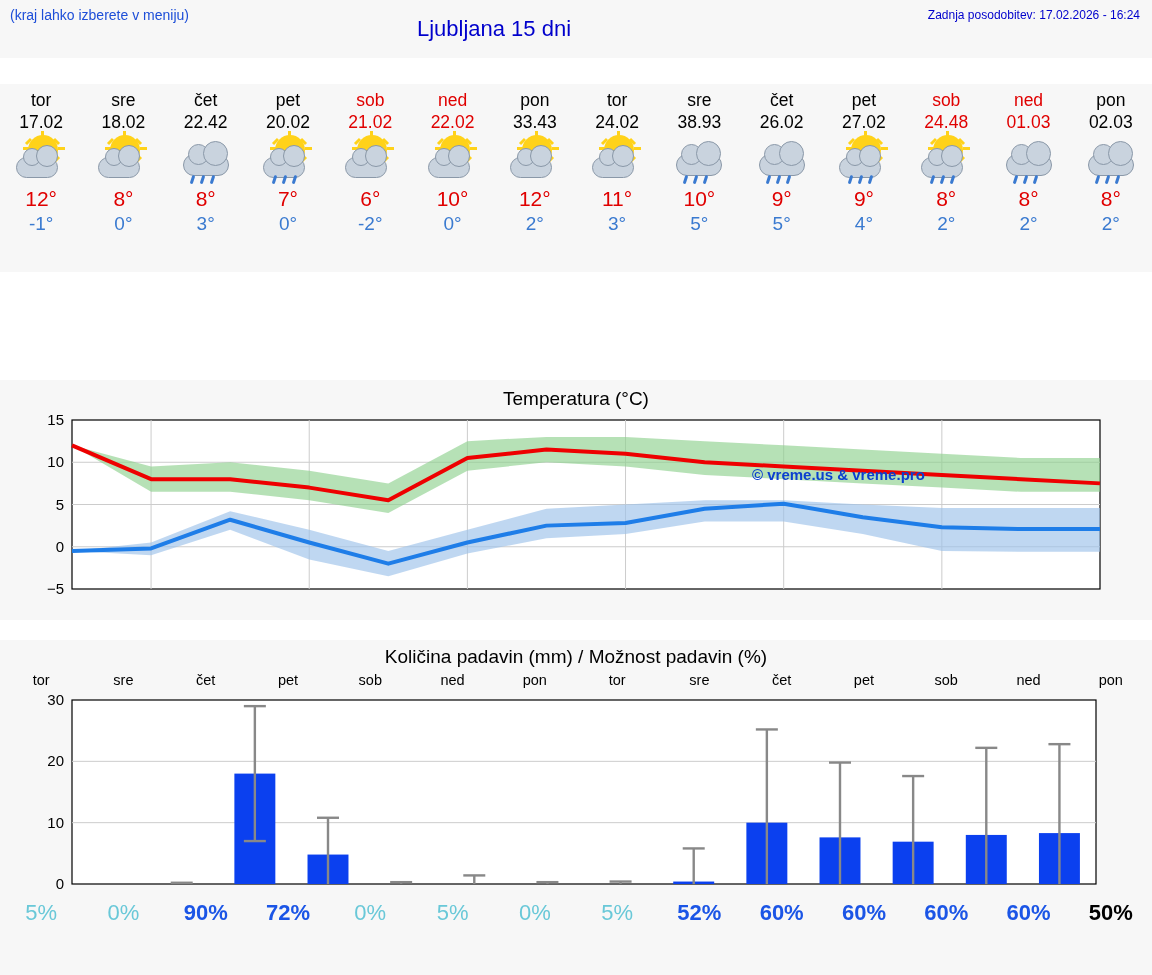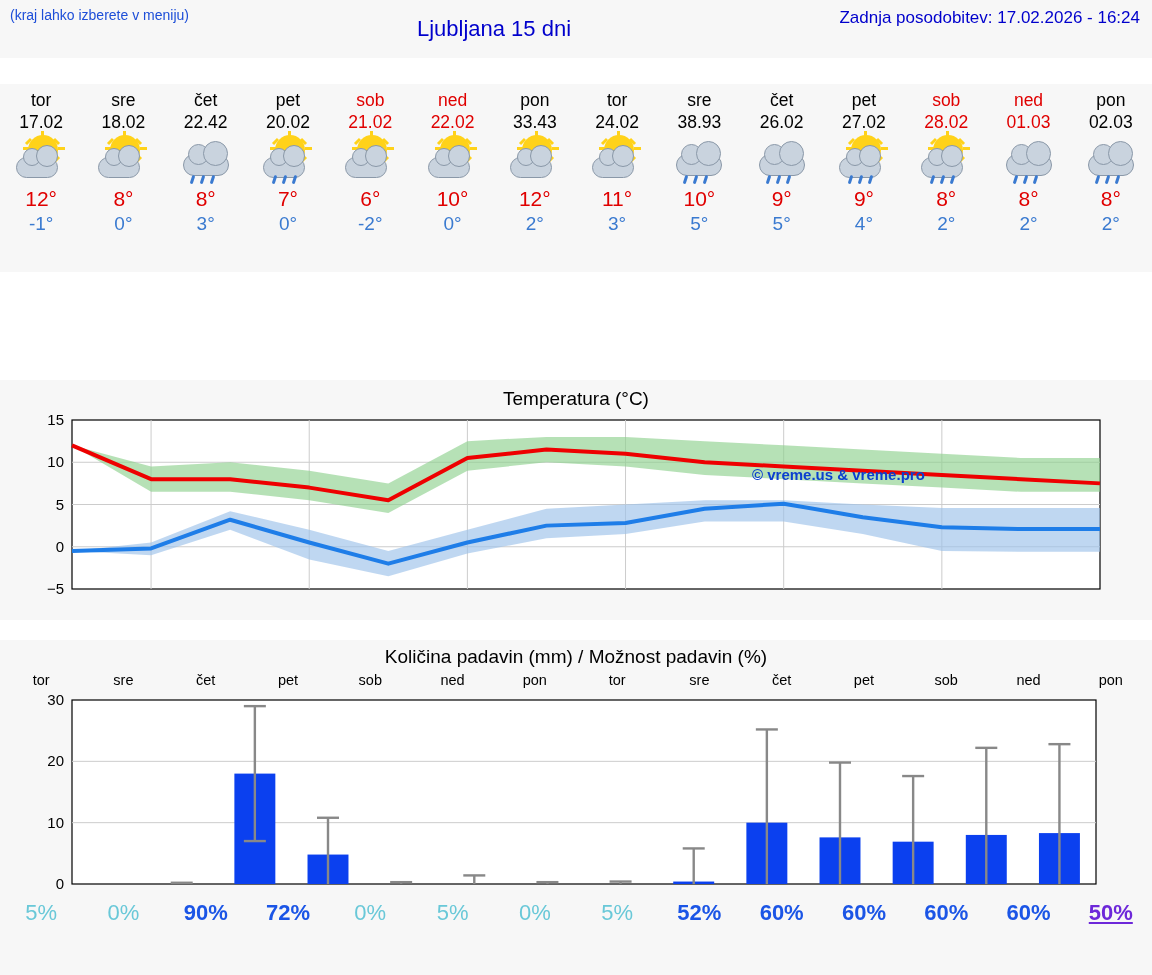--- a/index.html
+++ b/index.html
@@ -25,21 +25,21 @@
     position: absolute; left: 10px; top: 7px;
     font-size: 14px; color: #1d4ed8;
   }
   .topbar-title {
     position: absolute; left: 0; top: 16px;
     width: 988px; text-align: center;
     font-size: 22px; color: #0000cc;
   }
   .topbar-right {
     position: absolute; right: 12px; top: 8px;
-    font-size: 17px; color: #0000cc;
+    font-size: 12px; color: #0000cc;
   }
 
   
   .strip {
     position: absolute; top: 84px; left: 0;
     width: 1152px; height: 188px;
     background: #f7f7f7;
   }
   .days {
     position: absolute; left: 0; top: 0;
@@ -388,21 +388,21 @@
               <div class="rain" style="left:16px; top:38px;"></div>
     <div class="rain" style="left:26px; top:38px;"></div>
     <div class="rain" style="left:36px; top:38px;"></div>
             </div>
           </div>
           <div class="tmax">9°</div>
           <div class="tmin">4°</div>
         </div>
         <div class="day weekend">
           <div class="dow">sob</div>
-          <div class="date">28.02</div>
+          <div class="date">24.48</div>
           <div class="icon">
             <div class="wi">
               <div class="sun" style="left:20px; top:0px;"></div>
     <div class="sunray" style="left:31px; top:-6px;"></div>
     <div class="sunray" style="left:31px; top:25px;"></div>
     <div class="sunray" style="left:13px; top:10px; width:7px; height:3px;"></div>
     <div class="sunray" style="left:48px; top:10px; width:7px; height:3px;"></div>
     <div class="sunray" style="left:17px; top:1px; transform:rotate(45deg);"></div>
     <div class="sunray" style="left:45px; top:19px; transform:rotate(45deg);"></div>
     <div class="sunray" style="left:45px; top:1px; transform:rotate(-45deg);"></div>
@@ -549,16 +549,16 @@
       <div style="color: rgb(27, 85, 230); font-weight: bold;">72%</div>
       <div style="color: rgb(105, 200, 216); font-weight: normal;">0%</div>
       <div style="color: rgb(105, 200, 216); font-weight: normal;">5%</div>
       <div style="color: rgb(105, 200, 216); font-weight: normal;">0%</div>
       <div style="color: rgb(105, 200, 216); font-weight: normal;">5%</div>
       <div style="color: rgb(27, 85, 230); font-weight: bold;">52%</div>
       <div style="color: rgb(27, 85, 230); font-weight: bold;">60%</div>
       <div style="color: rgb(27, 85, 230); font-weight: bold;">60%</div>
       <div style="color: rgb(27, 85, 230); font-weight: bold;">60%</div>
       <div style="color: rgb(27, 85, 230); font-weight: bold;">60%</div>
-      <div style="color: #6d28d9; font-weight: bold; text-decoration: underline;">50%</div>
+      <div style="color: #000000; font-weight: bold;">50%</div>
     </div>
 
 </div>
 
 </body></html>

